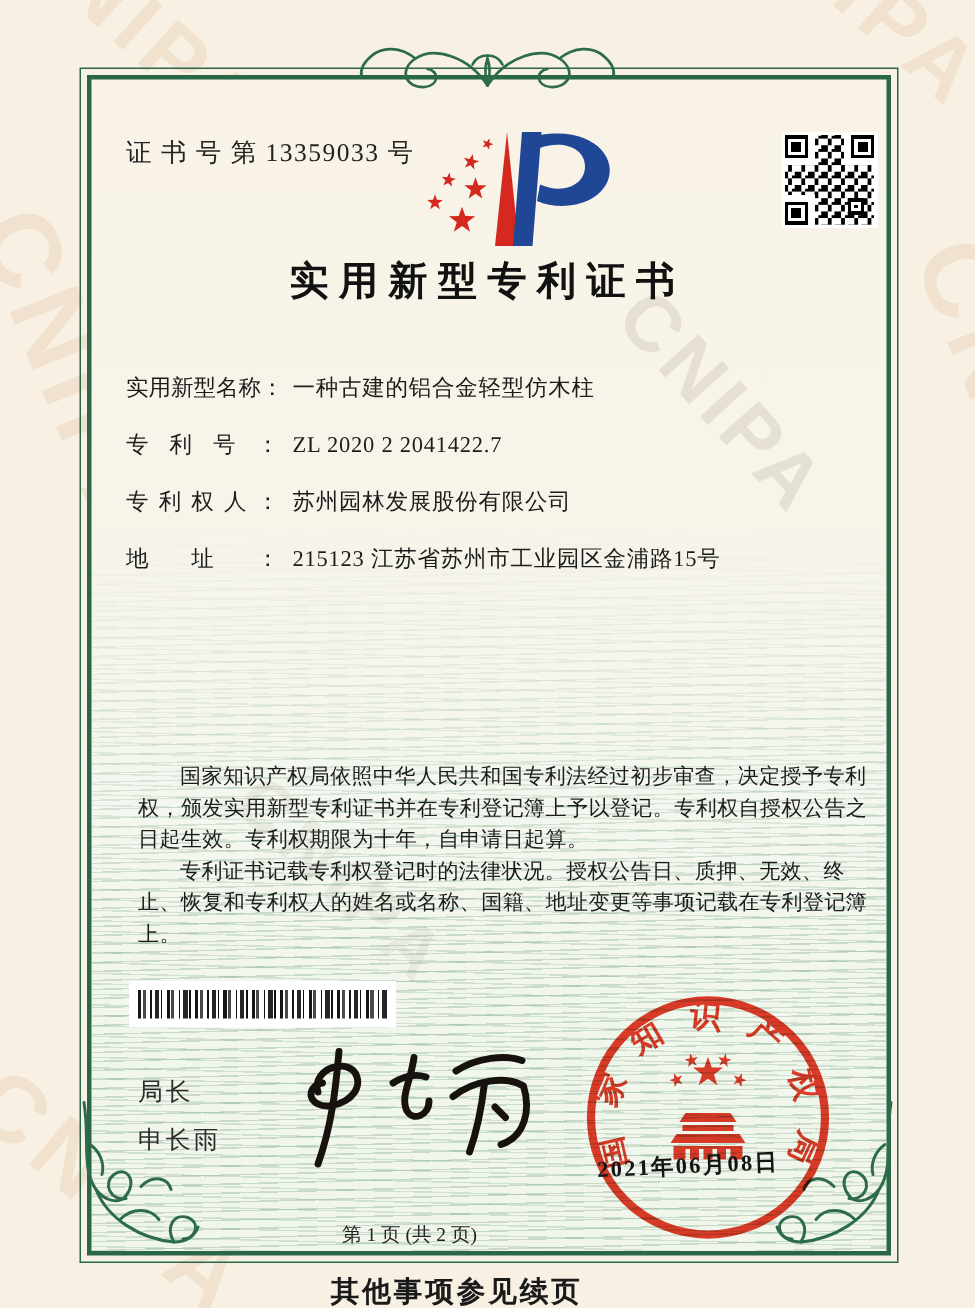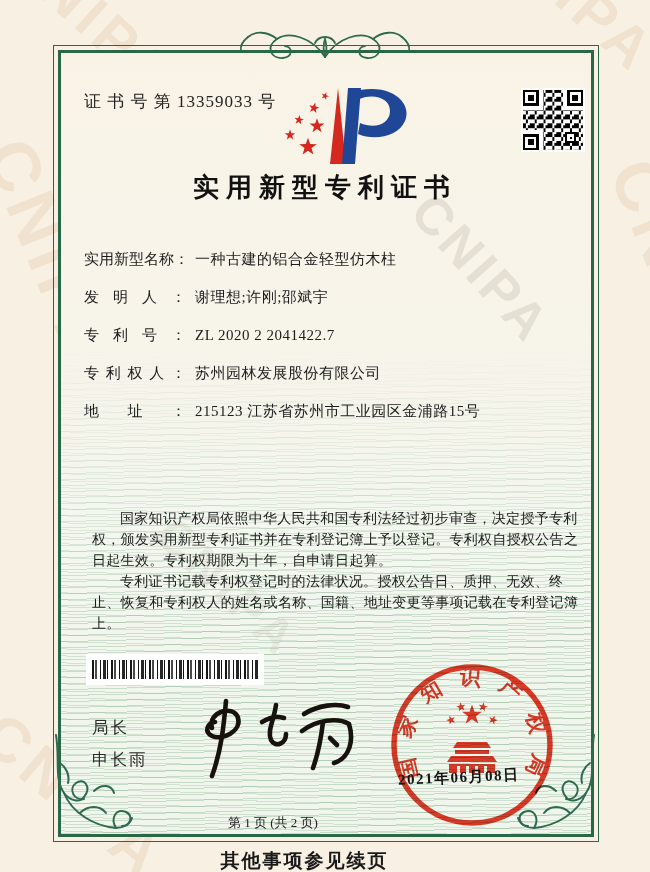--- a/index.html
+++ b/index.html
@@ -197,23 +197,20 @@
     </g>
   </svg>
 
   <div class="title">实用新型专利证书</div>
 
   <div class="fields">
     <div class="frow">
       <span class="flabel">实用新型名称：</span><span class="fvalue">一种古建的铝合金轻型仿木柱</span>
     </div>
     <div class="frow">
-      <span class="flabel">发明人：</span><span class="fvalue">谢理想;许刚;邵斌宇</span>
-    </div>
-    <div class="frow">
       <span class="flabel">专利号：</span><span class="fvalue">ZL 2020 2 2041422.7</span>
     </div>
     <div class="frow">
       <span class="flabel">专利权人：</span><span class="fvalue">苏州园林发展股份有限公司</span>
     </div>
     <div class="frow">
       <span class="flabel">地址：</span><span class="fvalue">215123 江苏省苏州市工业园区金浦路15号</span>
     </div>
   </div>
 

